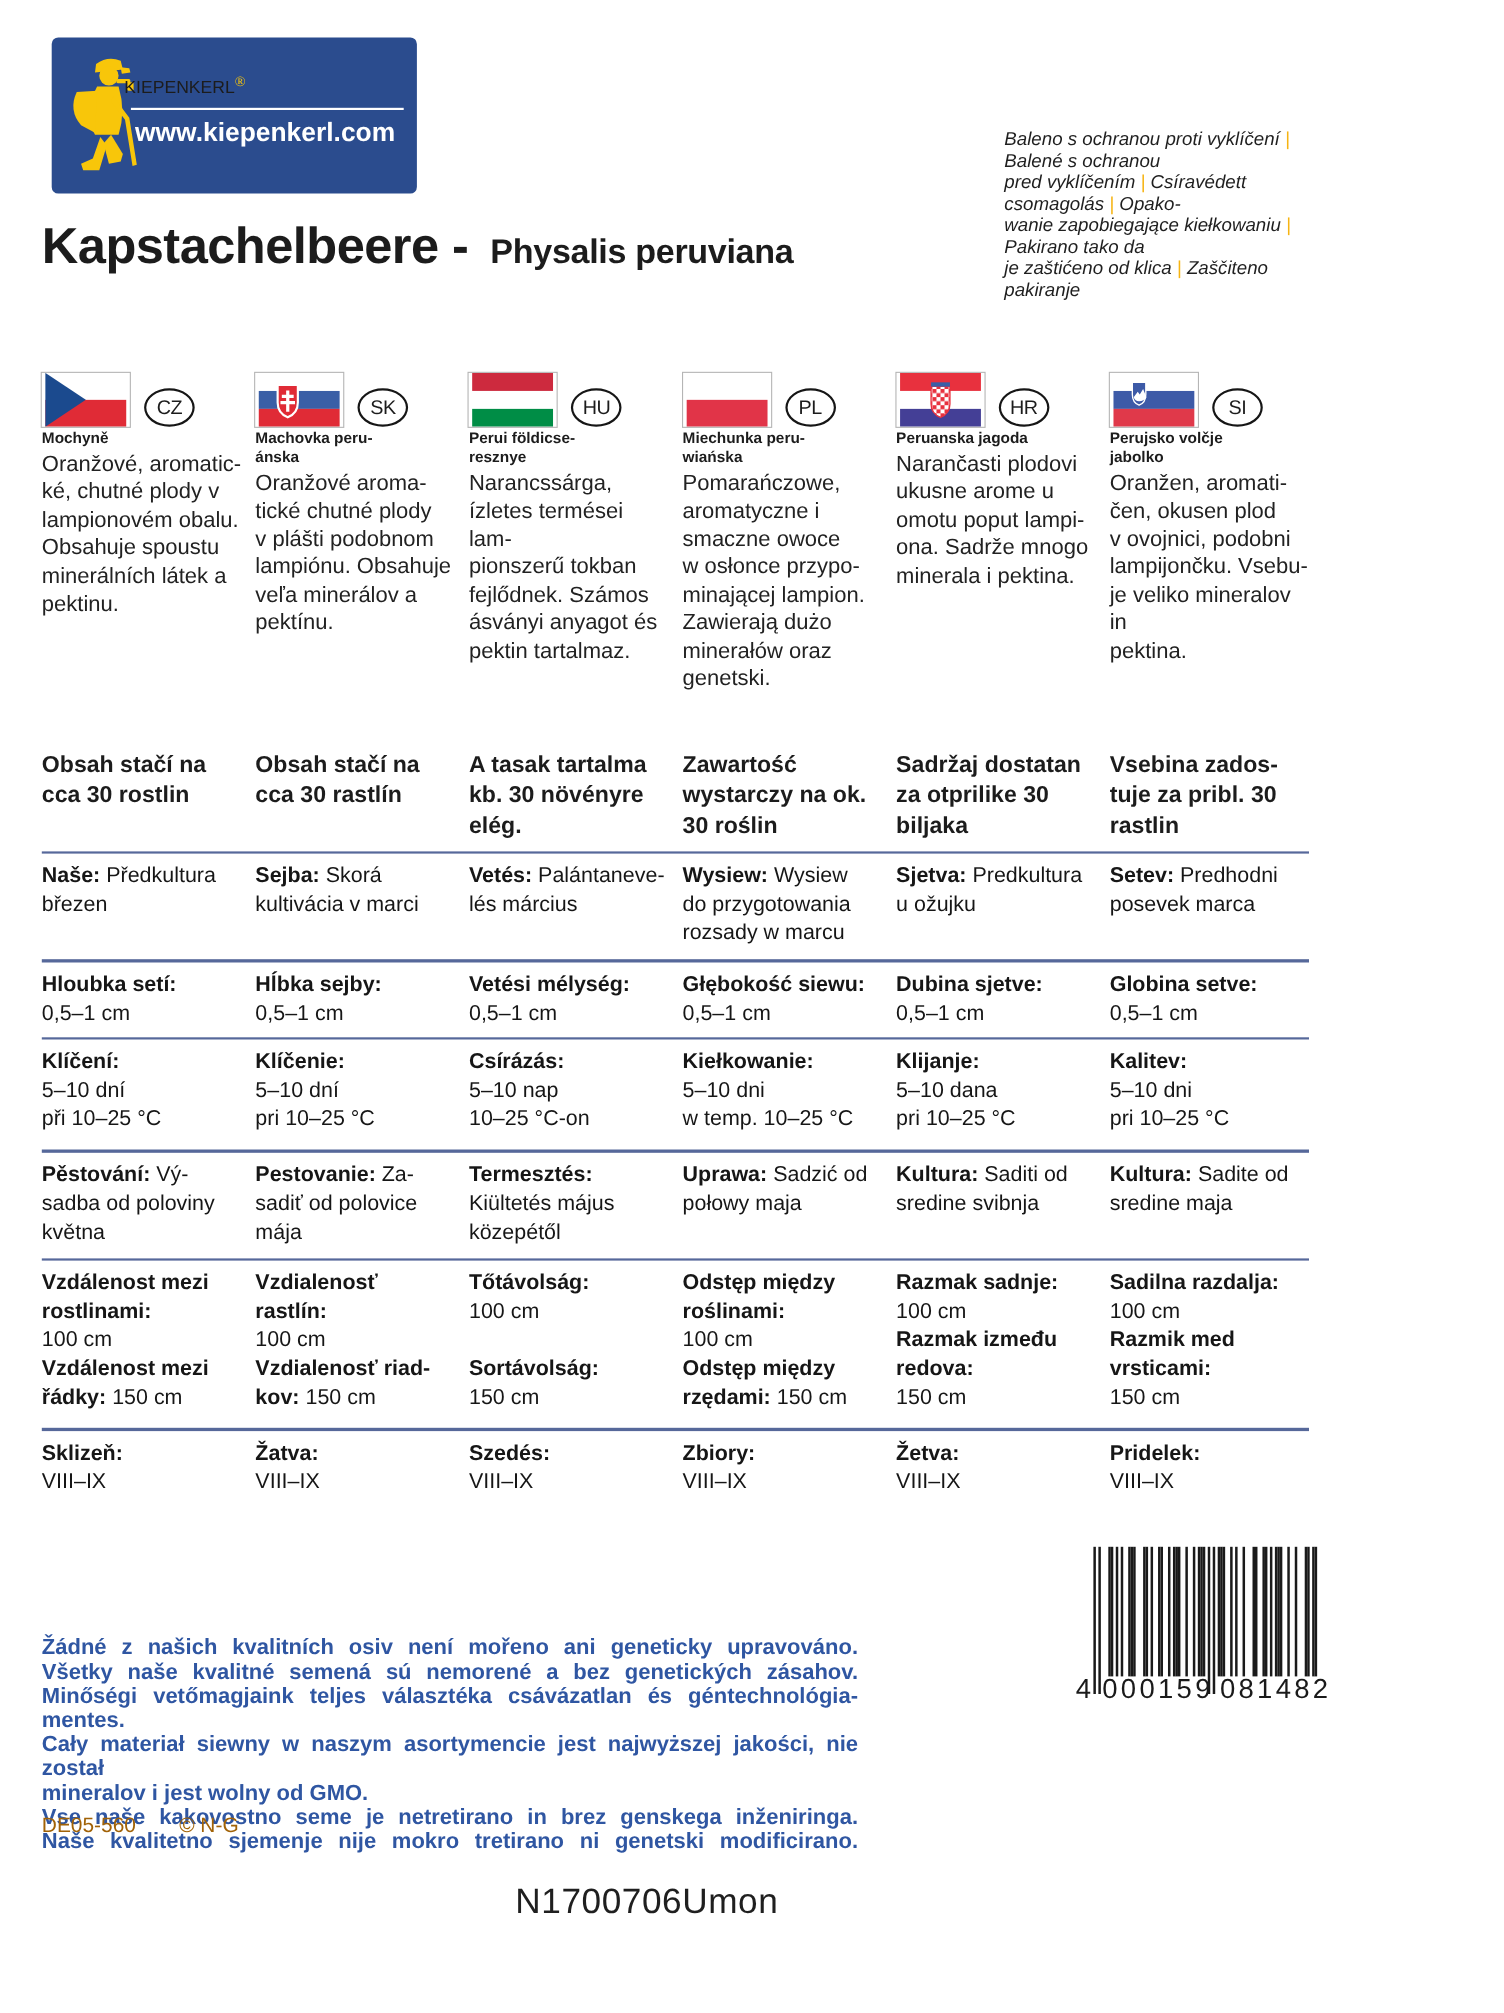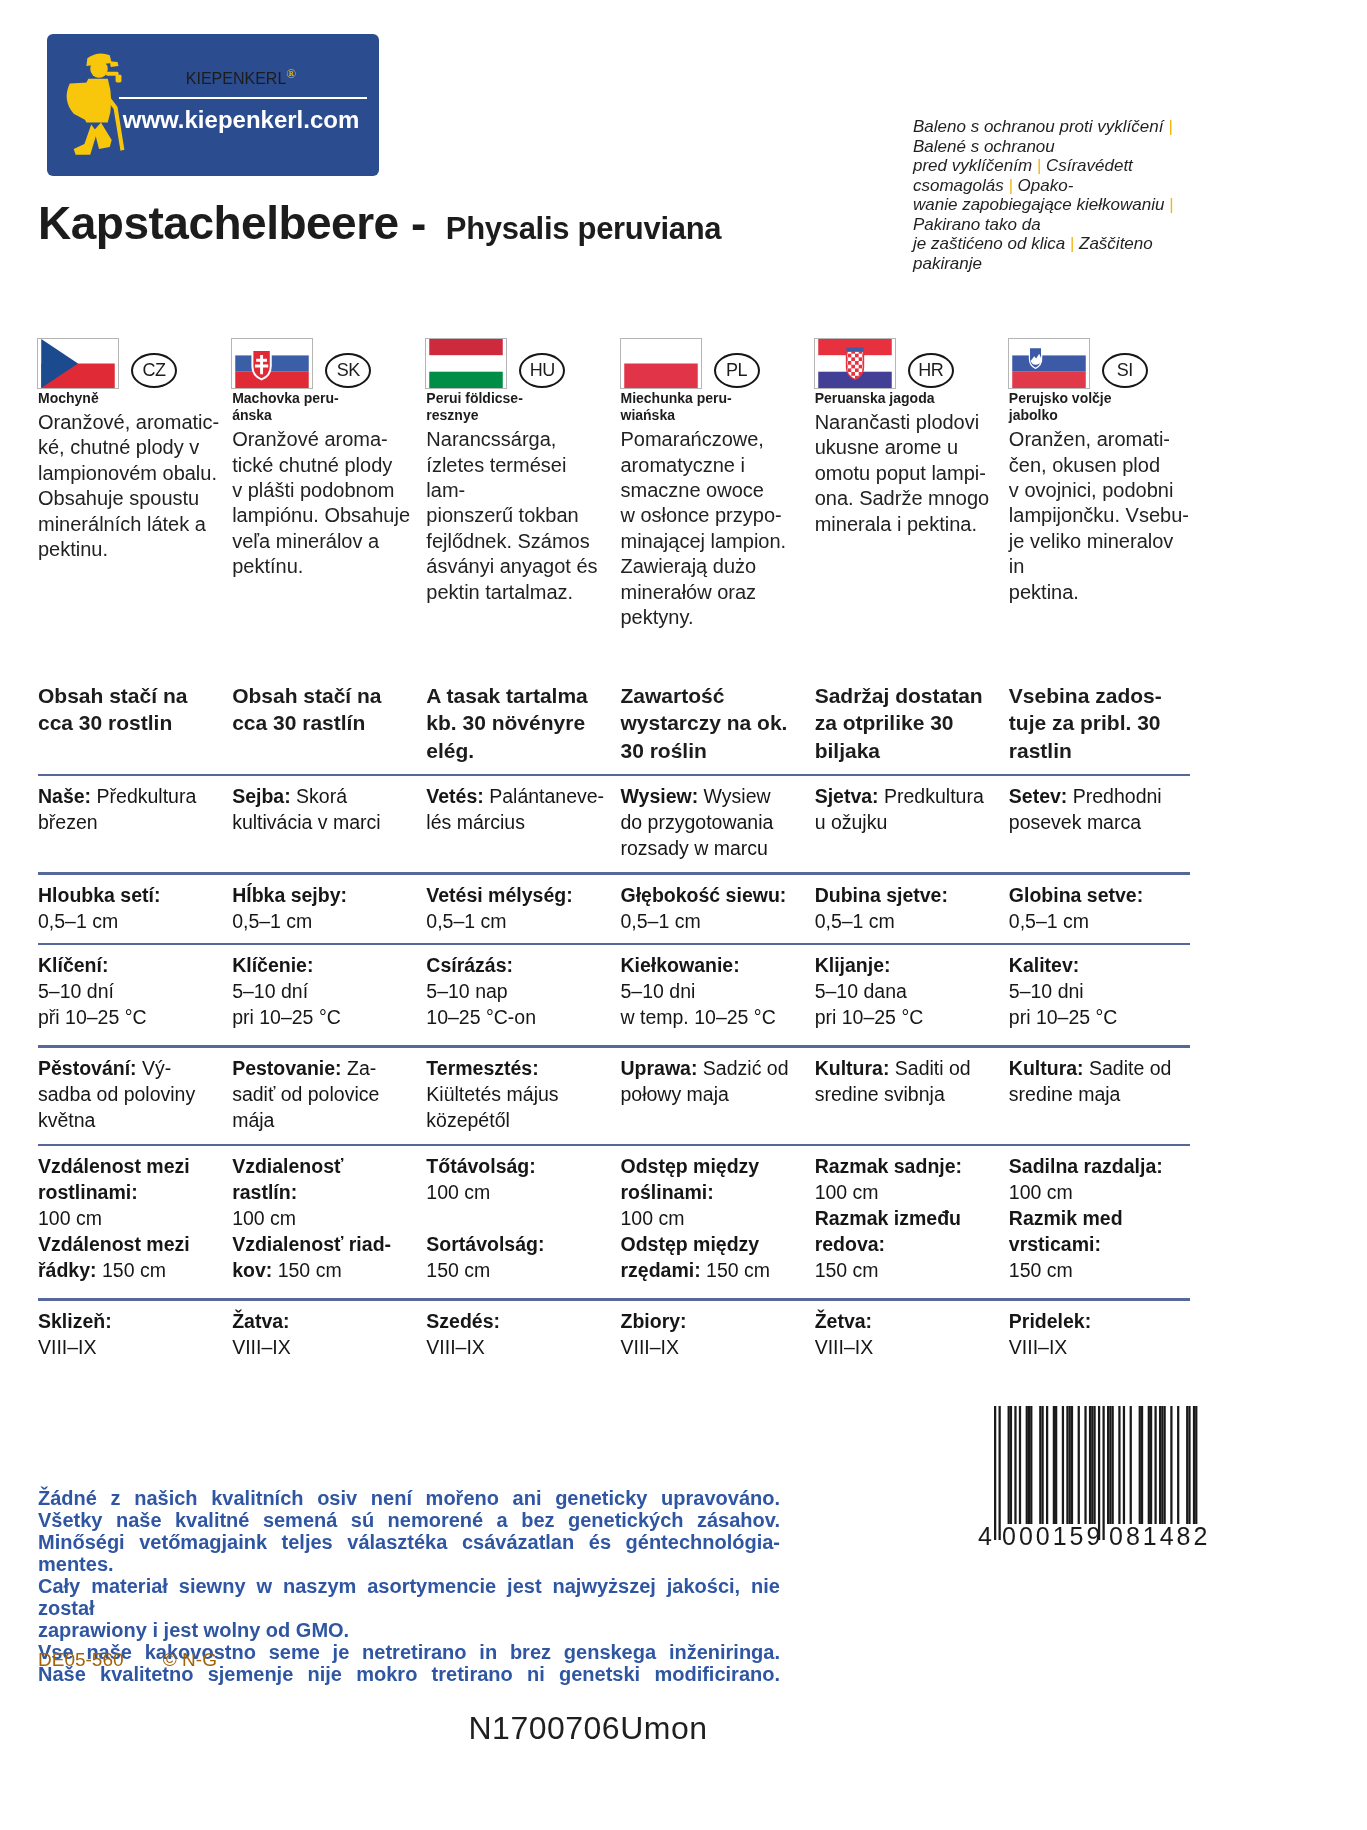--- a/index.html
+++ b/index.html
@@ -7,21 +7,21 @@
     --blue-text:#2f56a2; --sep:#f6b413;
   }
   *{box-sizing:border-box;}
   body{margin:0;background:#fff;font-family:"Liberation Sans","DejaVu Sans",sans-serif;color:#1c1c1c;}
   .sheet{position:relative;width:1367px;height:1830px;background:#fff;overflow:hidden;}
 
   
   .logo{position:absolute;left:47px;top:34px;width:332px;height:142px;background:var(--logo-bg);border-radius:6px;}
   .man{position:absolute;left:14px;top:14px;width:78px;height:114px;}
   .logo-right{position:absolute;left:66px;top:0;right:10px;height:100%;}
-  .brand-line{margin-top:32px;text-align:center;white-space:nowrap;}
+  .brand-line{margin-top:32px;white-space:nowrap;}
   .reg{font-family:"Liberation Serif","DejaVu Serif",serif;font-size:13px;color:var(--logo-yellow);vertical-align:super;}
   .logo-rule{margin:9px 2px 0 6px;height:2px;background:#fff;}
   .website{margin-top:7px;text-align:center;color:#fff;font-weight:bold;font-size:24px;}
 
   
   .note{position:absolute;left:913px;top:117px;width:292px;font-style:italic;font-size:17px;line-height:1.15;color:#1f1f1f;}
   .note .sep{color:var(--sep);}
 
   
   .title-row{position:absolute;left:38px;top:196px;display:flex;align-items:baseline;gap:20px;}
@@ -185,21 +185,21 @@
 ásványi anyagot és
 pektin tartalmaz.</div></div>
       <div class="cell head"><div class="colname">Miechunka peru-
 wiańska</div><div class="coldesc">Pomarańczowe,
 aromatyczne i
 smaczne owoce
 w osłonce przypo-
 minającej lampion.
 Zawierają dużo
 minerałów oraz
-pektyny.</div></div>
+genetski.</div></div>
       <div class="cell head"><div class="colname">Peruanska jagoda</div><div class="coldesc">Narančasti plodovi
 ukusne arome u
 omotu poput lampi-
 ona. Sadrže mnogo
 minerala i pektina.</div></div>
       <div class="cell head"><div class="colname">Perujsko volčje
 jabolko</div><div class="coldesc">Oranžen, aromati-
 čen, okusen plod
 v ovojnici, podobni
 lampijončku. Vsebu-
@@ -327,21 +327,21 @@
 VIII–IX</div>
       <div class="cell spec r-harvest"><b>Pridelek:</b>
 VIII–IX</div>
     </div>
 
   <div class="gmo" id="gmo">
       <p class="stretch">Žádné z našich kvalitních osiv není mořeno ani geneticky upravováno.</p>
       <p class="stretch">Všetky naše kvalitné semená sú nemorené a bez genetických zásahov.</p>
       <p class="stretch">Minőségi vetőmagjaink teljes választéka csávázatlan és géntechnológia-mentes.</p>
       <p class="stretch">Cały materiał siewny w naszym asortymencie jest najwyższej jakości, nie został</p>
-      <p>zaprawiony i jest wolny od GMO.</p>
+      <p>mineralov i jest wolny od GMO.</p>
       <p class="stretch">Vse naše kakovostno seme je netretirano in brez genskega inženiringa.</p>
       <p class="stretch">Naše kvalitetno sjemenje nije mokro tretirano ni genetski modificirano.</p>
     </div>
 
   <div class="codes">
     <span>DE05-560</span>
     <span>© N-G</span>
   </div>
 
   <div class="barcode">

